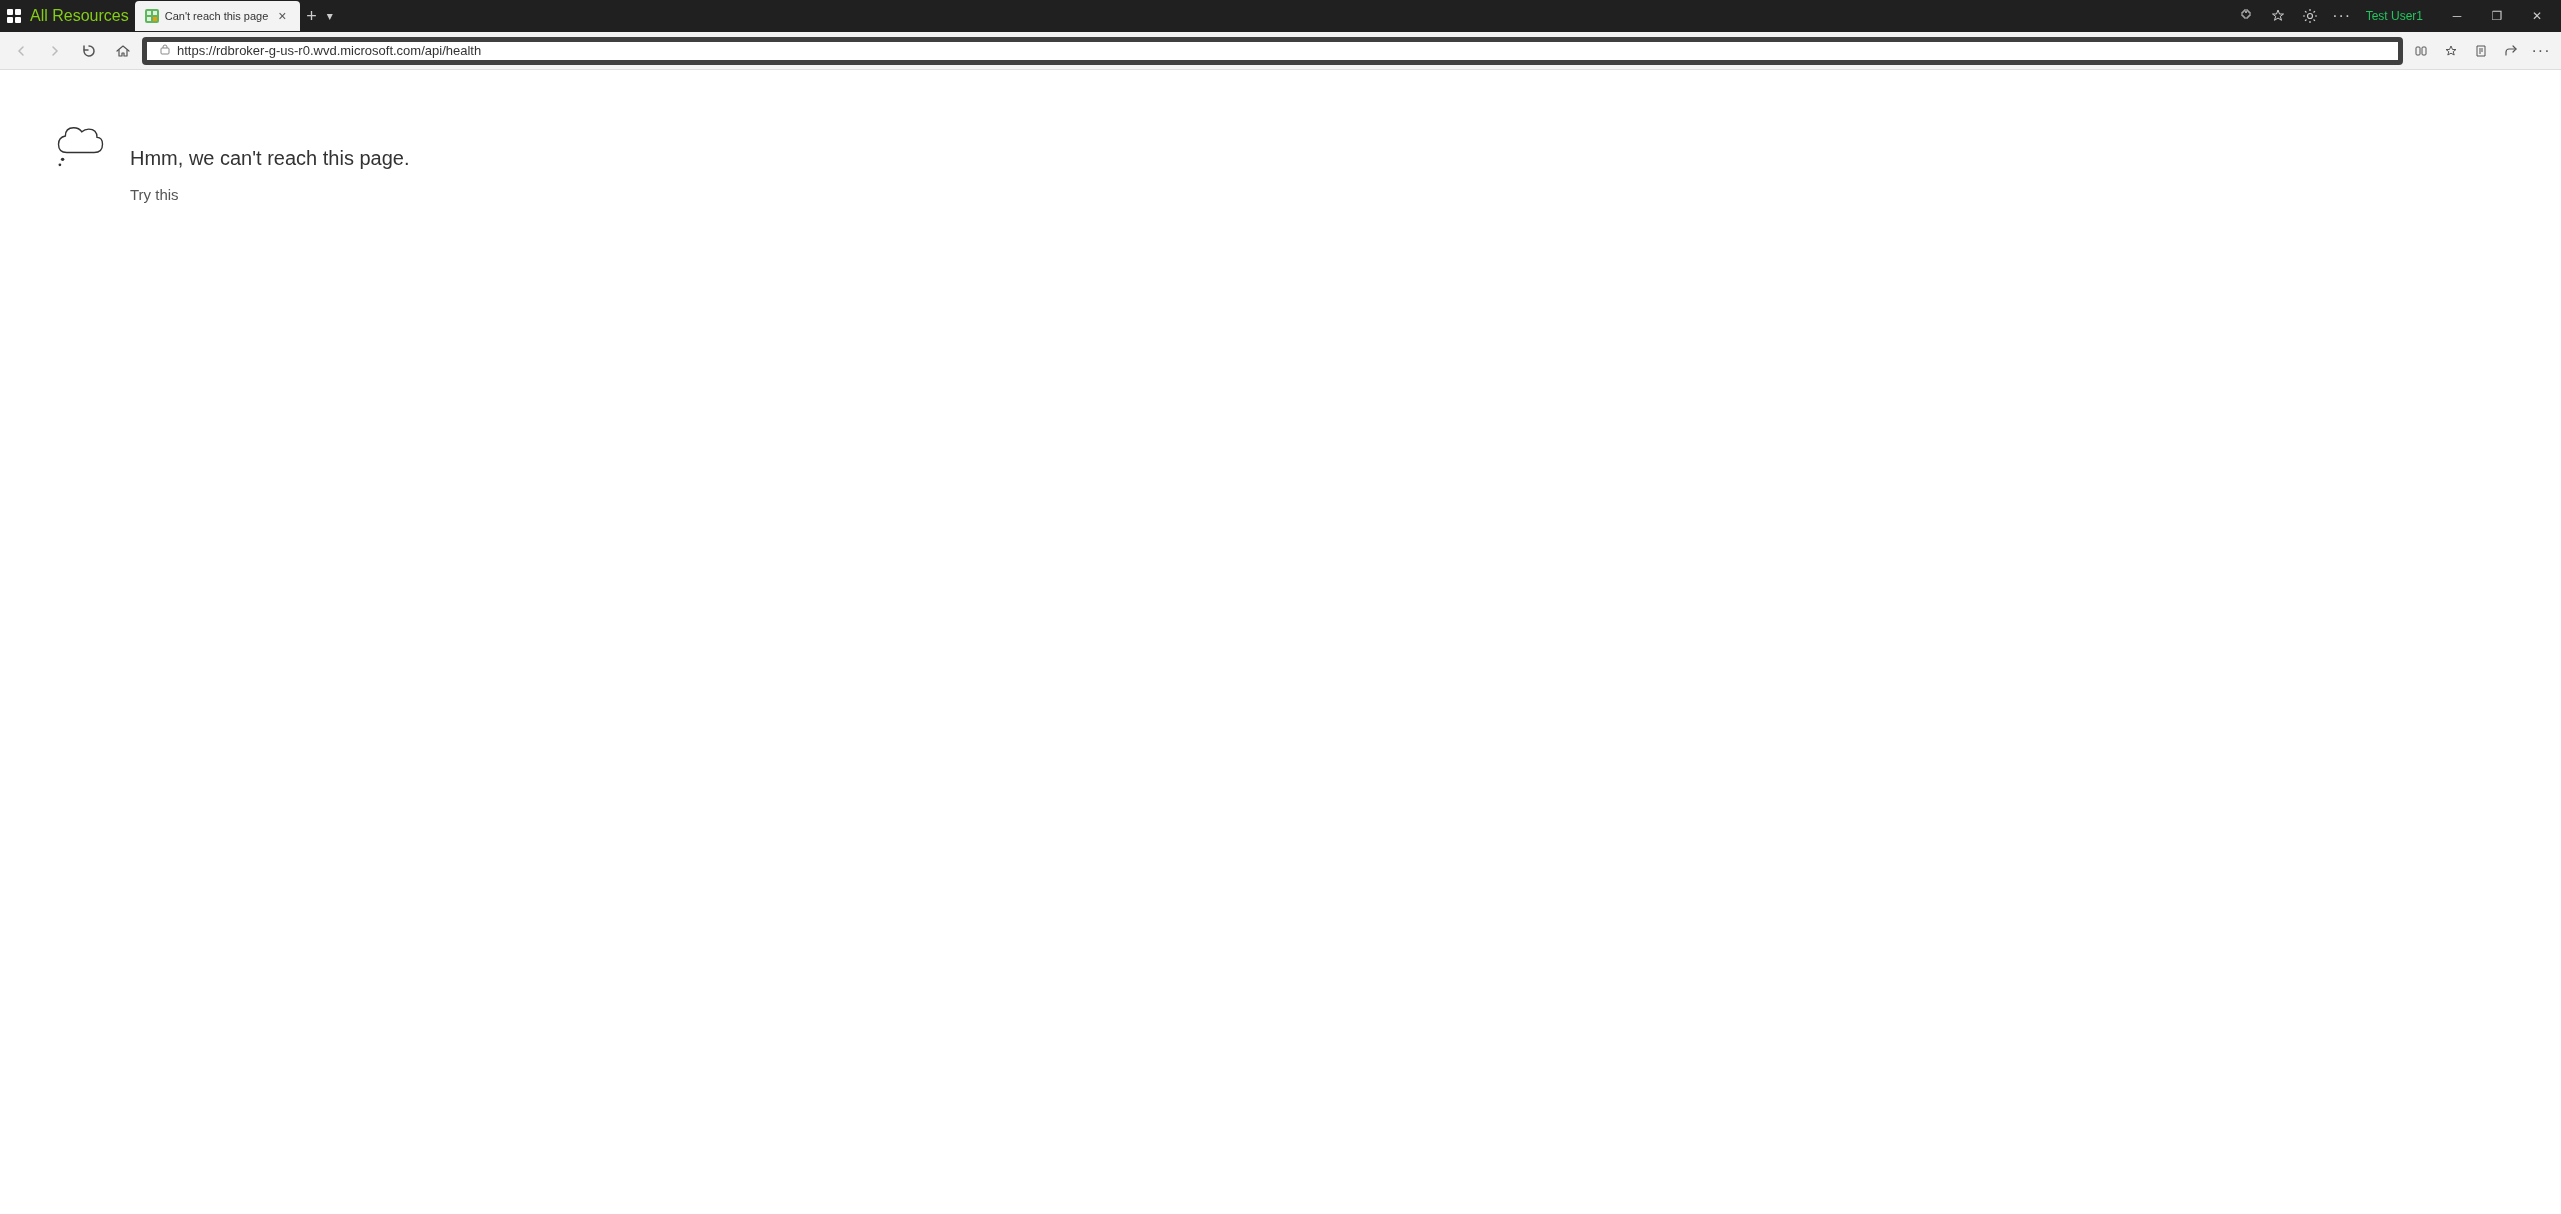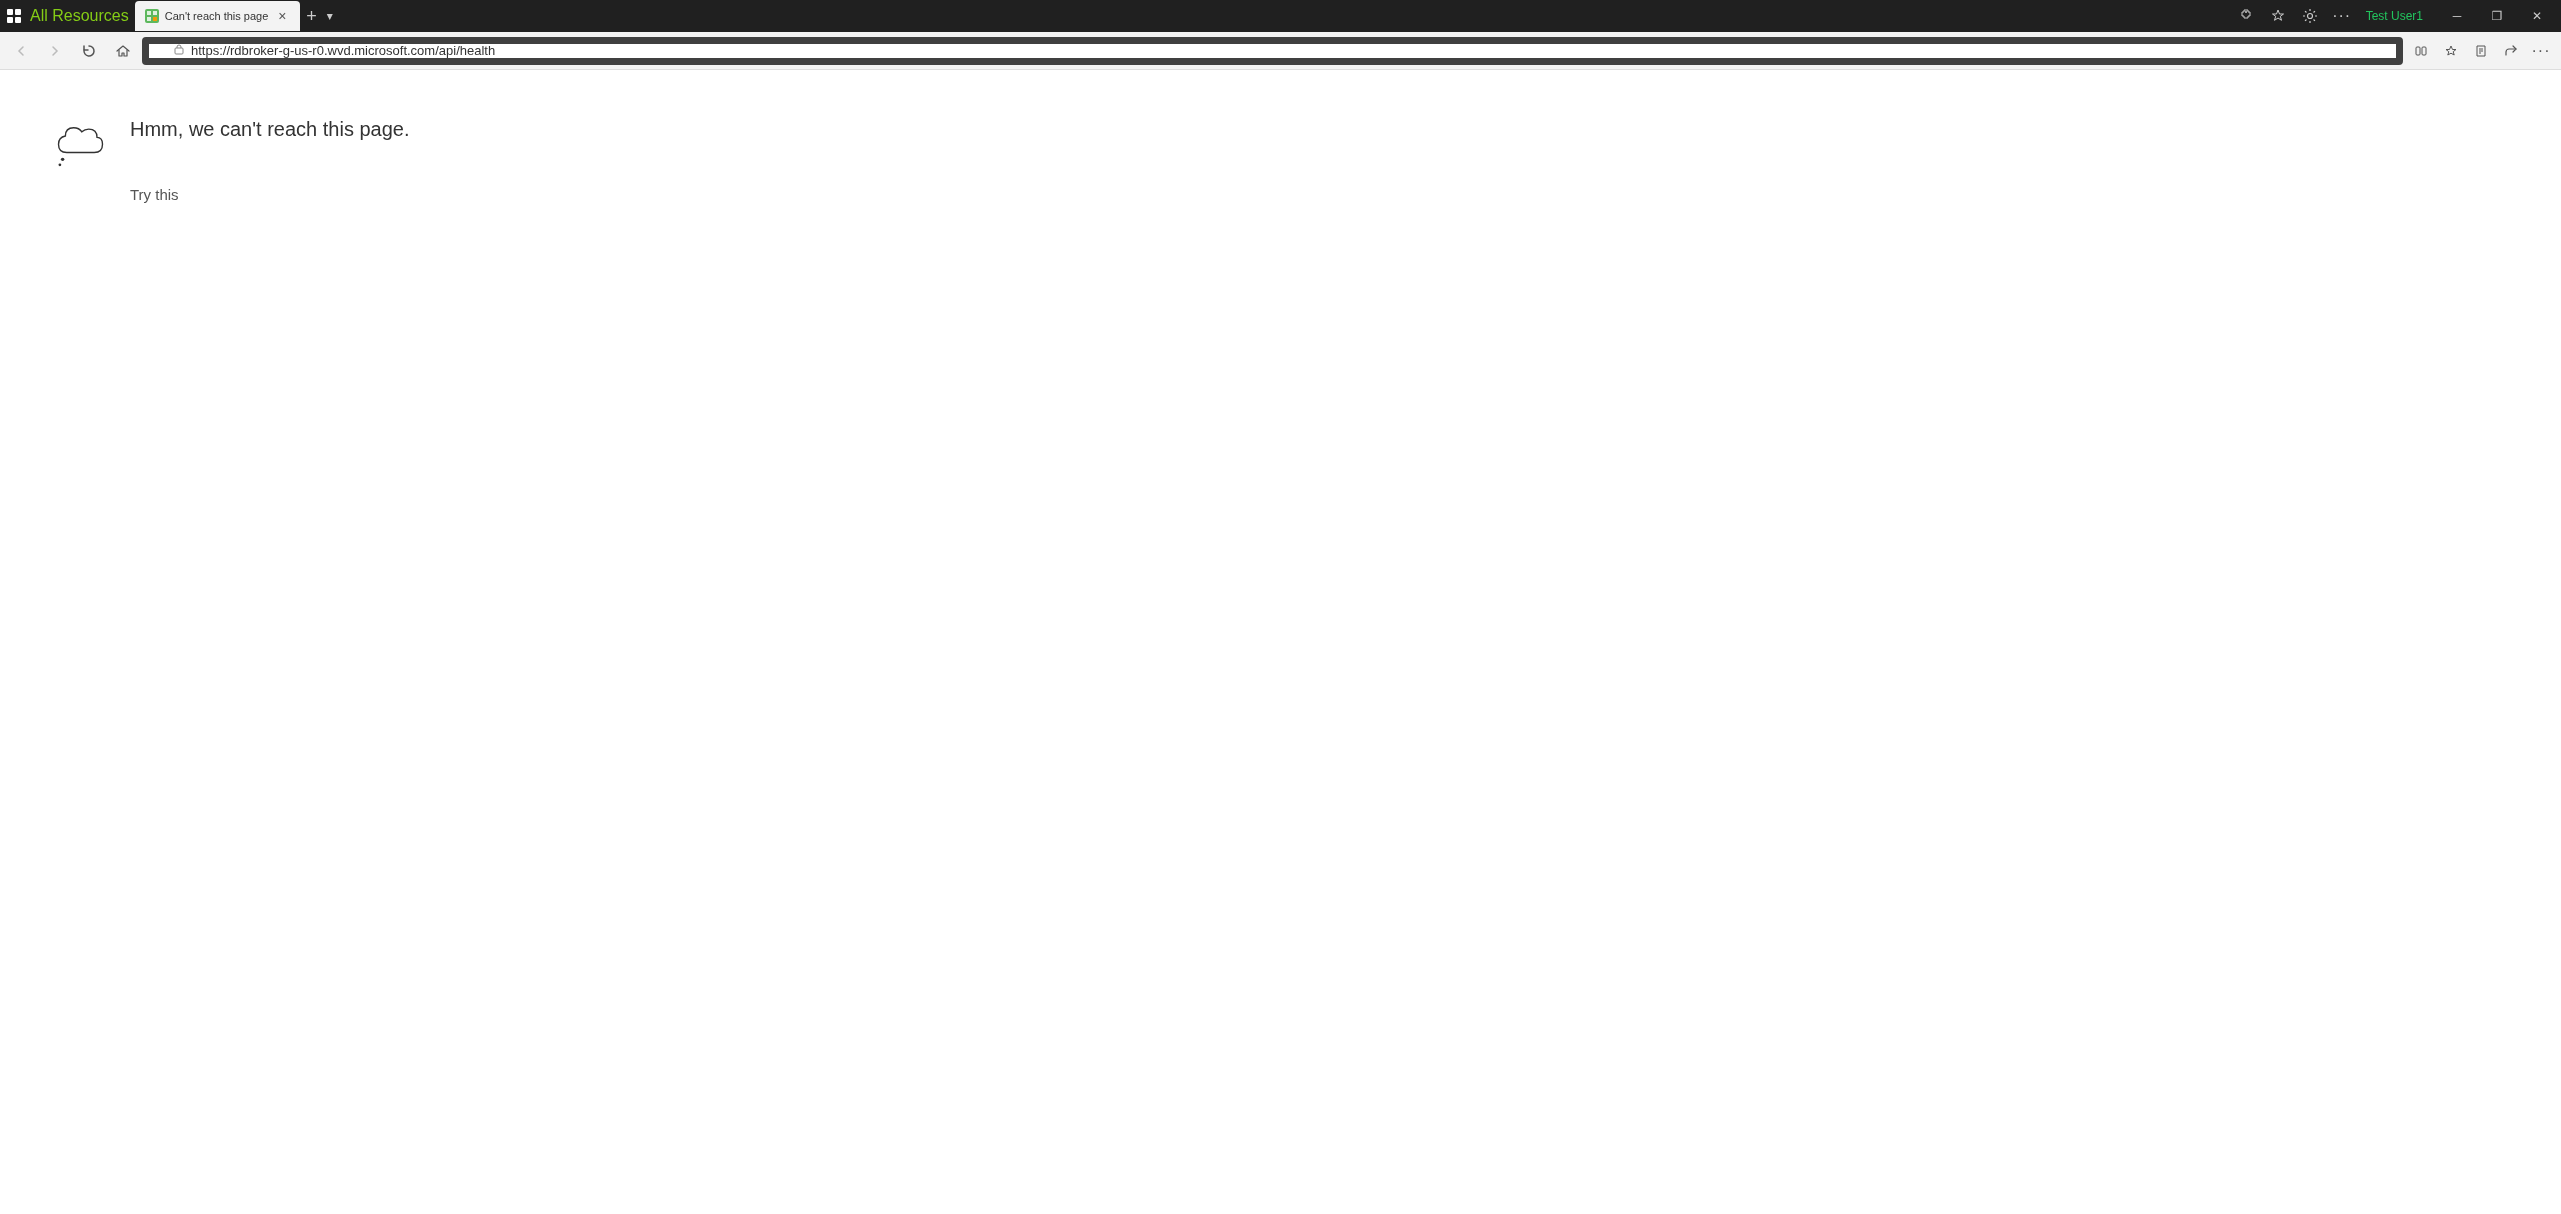--- a/index.html
+++ b/index.html
@@ -166,24 +166,24 @@
       justify-content: center;
       color: #555;
       font-size: 16px;
     }
     .nav-btn:disabled { color: #bbb; cursor: default; }
     .address-bar-container {
       flex: 1;
       display: flex;
       align-items: center;
       background: #fff;
-      border: 7px solid #404040;
+      border: 5px solid #404040;
       border-radius: 4px;
       height: 28px;
-      padding: 0 24px;
+      padding: 0 12px;
       gap: 6px;
     }
     .address-lock-icon {
       color: #888;
       font-size: 12px;
     }
     .address-input {
       border: none;
       outline: none;
       background: transparent;
@@ -215,21 +215,21 @@
       height: calc(100vh - 70px);
       overflow: auto;
       position: relative;
     }
     .error-content {
       padding: 40px 50px;
       max-width: 600px;
     }
     .error-header {
       display: flex;
-      align-items: flex-start;
+      align-items: flex-end;
       gap: 20px;
       margin-bottom: 16px;
     }
     .cloud-icon-container {
       flex-shrink: 0;
       width: 60px;
       height: 60px;
       display: flex;
       align-items: flex-end;
       justify-content: center;

